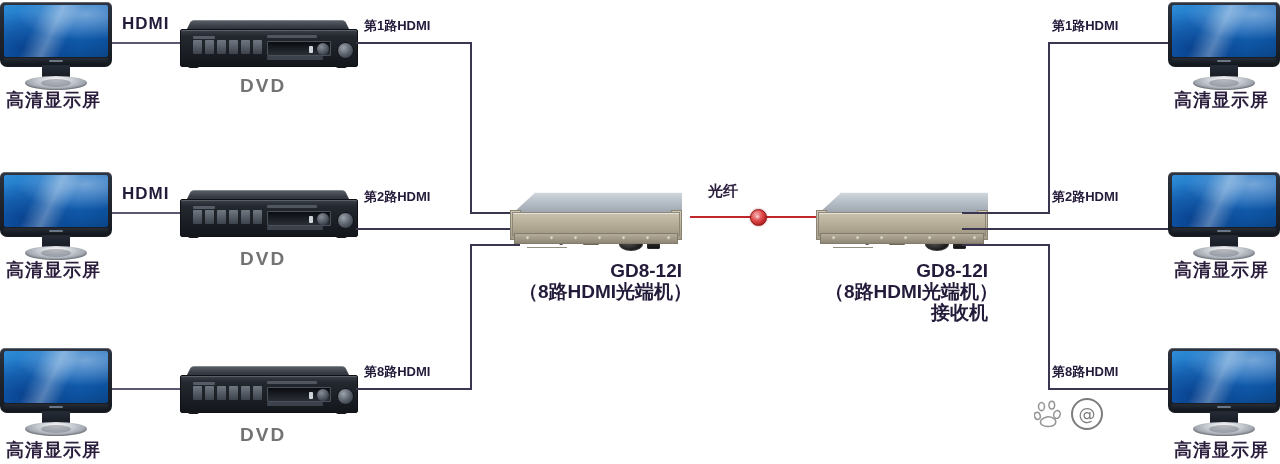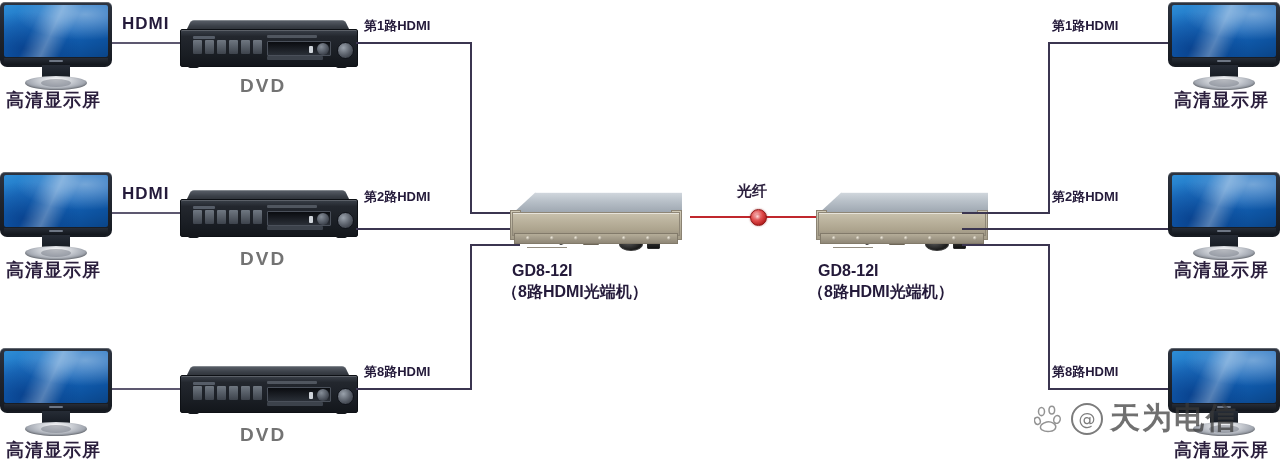--- a/index.html
+++ b/index.html
@@ -18,21 +18,21 @@
     font-weight:bold;
     white-space:nowrap;
     letter-spacing:0px;
     line-height:1.15;
   }
   .lbl-hdmi{font-size:17px;letter-spacing:1px;}
   .lbl-path{font-size:13px;}
   .lbl-dvd{font-size:19px;letter-spacing:2px;color:#737373;}
   .lbl-mon{font-size:18px;color:#2b1f3d;letter-spacing:1px;}
   .lbl-fiber{font-size:15px;color:#2b1f3d;}
-  .lbl-dev{font-size:16px;text-align:left;line-height:18px;color:#241a3a;}
+  .lbl-dev{font-size:19px;text-align:right;line-height:18px;color:#241a3a;}
 
   
   .line{position:absolute;background:#3b3550;}
   .lh{height:2px;}
   .lv{width:2px;}
   .line-thin{background:#5d5870;}
   .fiber{position:absolute;height:2px;background:#c0272d;}
 
   
   .fiber-conn{
@@ -340,21 +340,21 @@
     <div class="rack-screw" style="left:86px;"></div>
     <div class="rack-screw" style="left:110px;"></div>
     <div class="rack-screw" style="left:134px;"></div>
     <div class="rack-screw" style="left:155px;"></div>
   </div>
   <div class="lbl lbl-dev" style="left:512px;top:262px;width:170px;">GD8-12I</div>
   <div class="lbl lbl-dev" style="left:502px;top:283px;width:190px;">（8路HDMI光端机）</div>
 
   <div class="fiber" style="left:690px;top:216px;width:140px;"></div>
   <div class="fiber-conn" style="left:750px;top:209px;"></div>
-  <div class="lbl lbl-fiber" style="left:737px;top:182px;">光纤</div>
+  <div class="lbl lbl-fiber" style="left:708px;top:182px;">光纤</div>
 
   <div class="rack" style="left:818px;top:192px;">
     <div class="rack-top"></div>
     <div class="rack-ear-l"></div>
     <div class="rack-ear-r"></div>
     <div class="rack-face">
       <div class="rack-mark"></div>
       <div class="rack-txt"></div>
       <div class="rack-oval"></div>
       <div class="rack-port"></div>
@@ -364,20 +364,21 @@
     <div class="rack-screw" style="left:14px;"></div>
     <div class="rack-screw" style="left:38px;"></div>
     <div class="rack-screw" style="left:62px;"></div>
     <div class="rack-screw" style="left:86px;"></div>
     <div class="rack-screw" style="left:110px;"></div>
     <div class="rack-screw" style="left:134px;"></div>
     <div class="rack-screw" style="left:155px;"></div>
   </div>
   <div class="lbl lbl-dev" style="left:818px;top:262px;width:170px;">GD8-12I</div>
   <div class="lbl lbl-dev" style="left:808px;top:283px;width:190px;">（8路HDMI光端机）</div>
+  <div class="lbl lbl-dev" style="left:818px;top:304px;width:170px;">接收机</div>
 
   <div class="line lh" style="left:962px;top:212px;width:88px;"></div>
   <div class="line lv" style="left:1048px;top:42px;height:172px;"></div>
   <div class="line lh" style="left:1048px;top:42px;width:122px;"></div>
   <div class="lbl lbl-path" style="left:1052px;top:19px;">第1路HDMI</div>
 
   <div class="line lh" style="left:962px;top:228px;width:208px;"></div>
   <div class="lbl lbl-path" style="left:1052px;top:190px;">第2路HDMI</div>
 
   <div class="line lh" style="left:962px;top:244px;width:88px;"></div>
@@ -422,16 +423,15 @@
     <svg class="wm-ico" viewBox="0 0 32 32">
       <g fill="none" stroke="#4a4a4a" stroke-width="1.6">
         <ellipse cx="8" cy="8" rx="3.2" ry="4.4"></ellipse>
         <ellipse cx="19" cy="6.5" rx="3" ry="4.2"></ellipse>
         <ellipse cx="3.6" cy="18" rx="3" ry="3.8" transform="rotate(-18 3.6 18)"></ellipse>
         <ellipse cx="24.5" cy="16.5" rx="3.4" ry="4.2" transform="rotate(18 24.5 16.5)"></ellipse>
         <path d="M8 22 q-2.5 3.5 0.5 5.6 q3.5 2.2 8.5 1.6 q5-0.6 6-3.6 q1-3-2.5-5.2 q-3.5-2.2-7-1.2 q-3.5 1-5.5 2.8 z"></path>
       </g>
     </svg>
     <div class="wm-at">@</div>
-    <div class="wm-txt">天为电信</div>
   </div>
 
 </div>
 
 </body></html>

